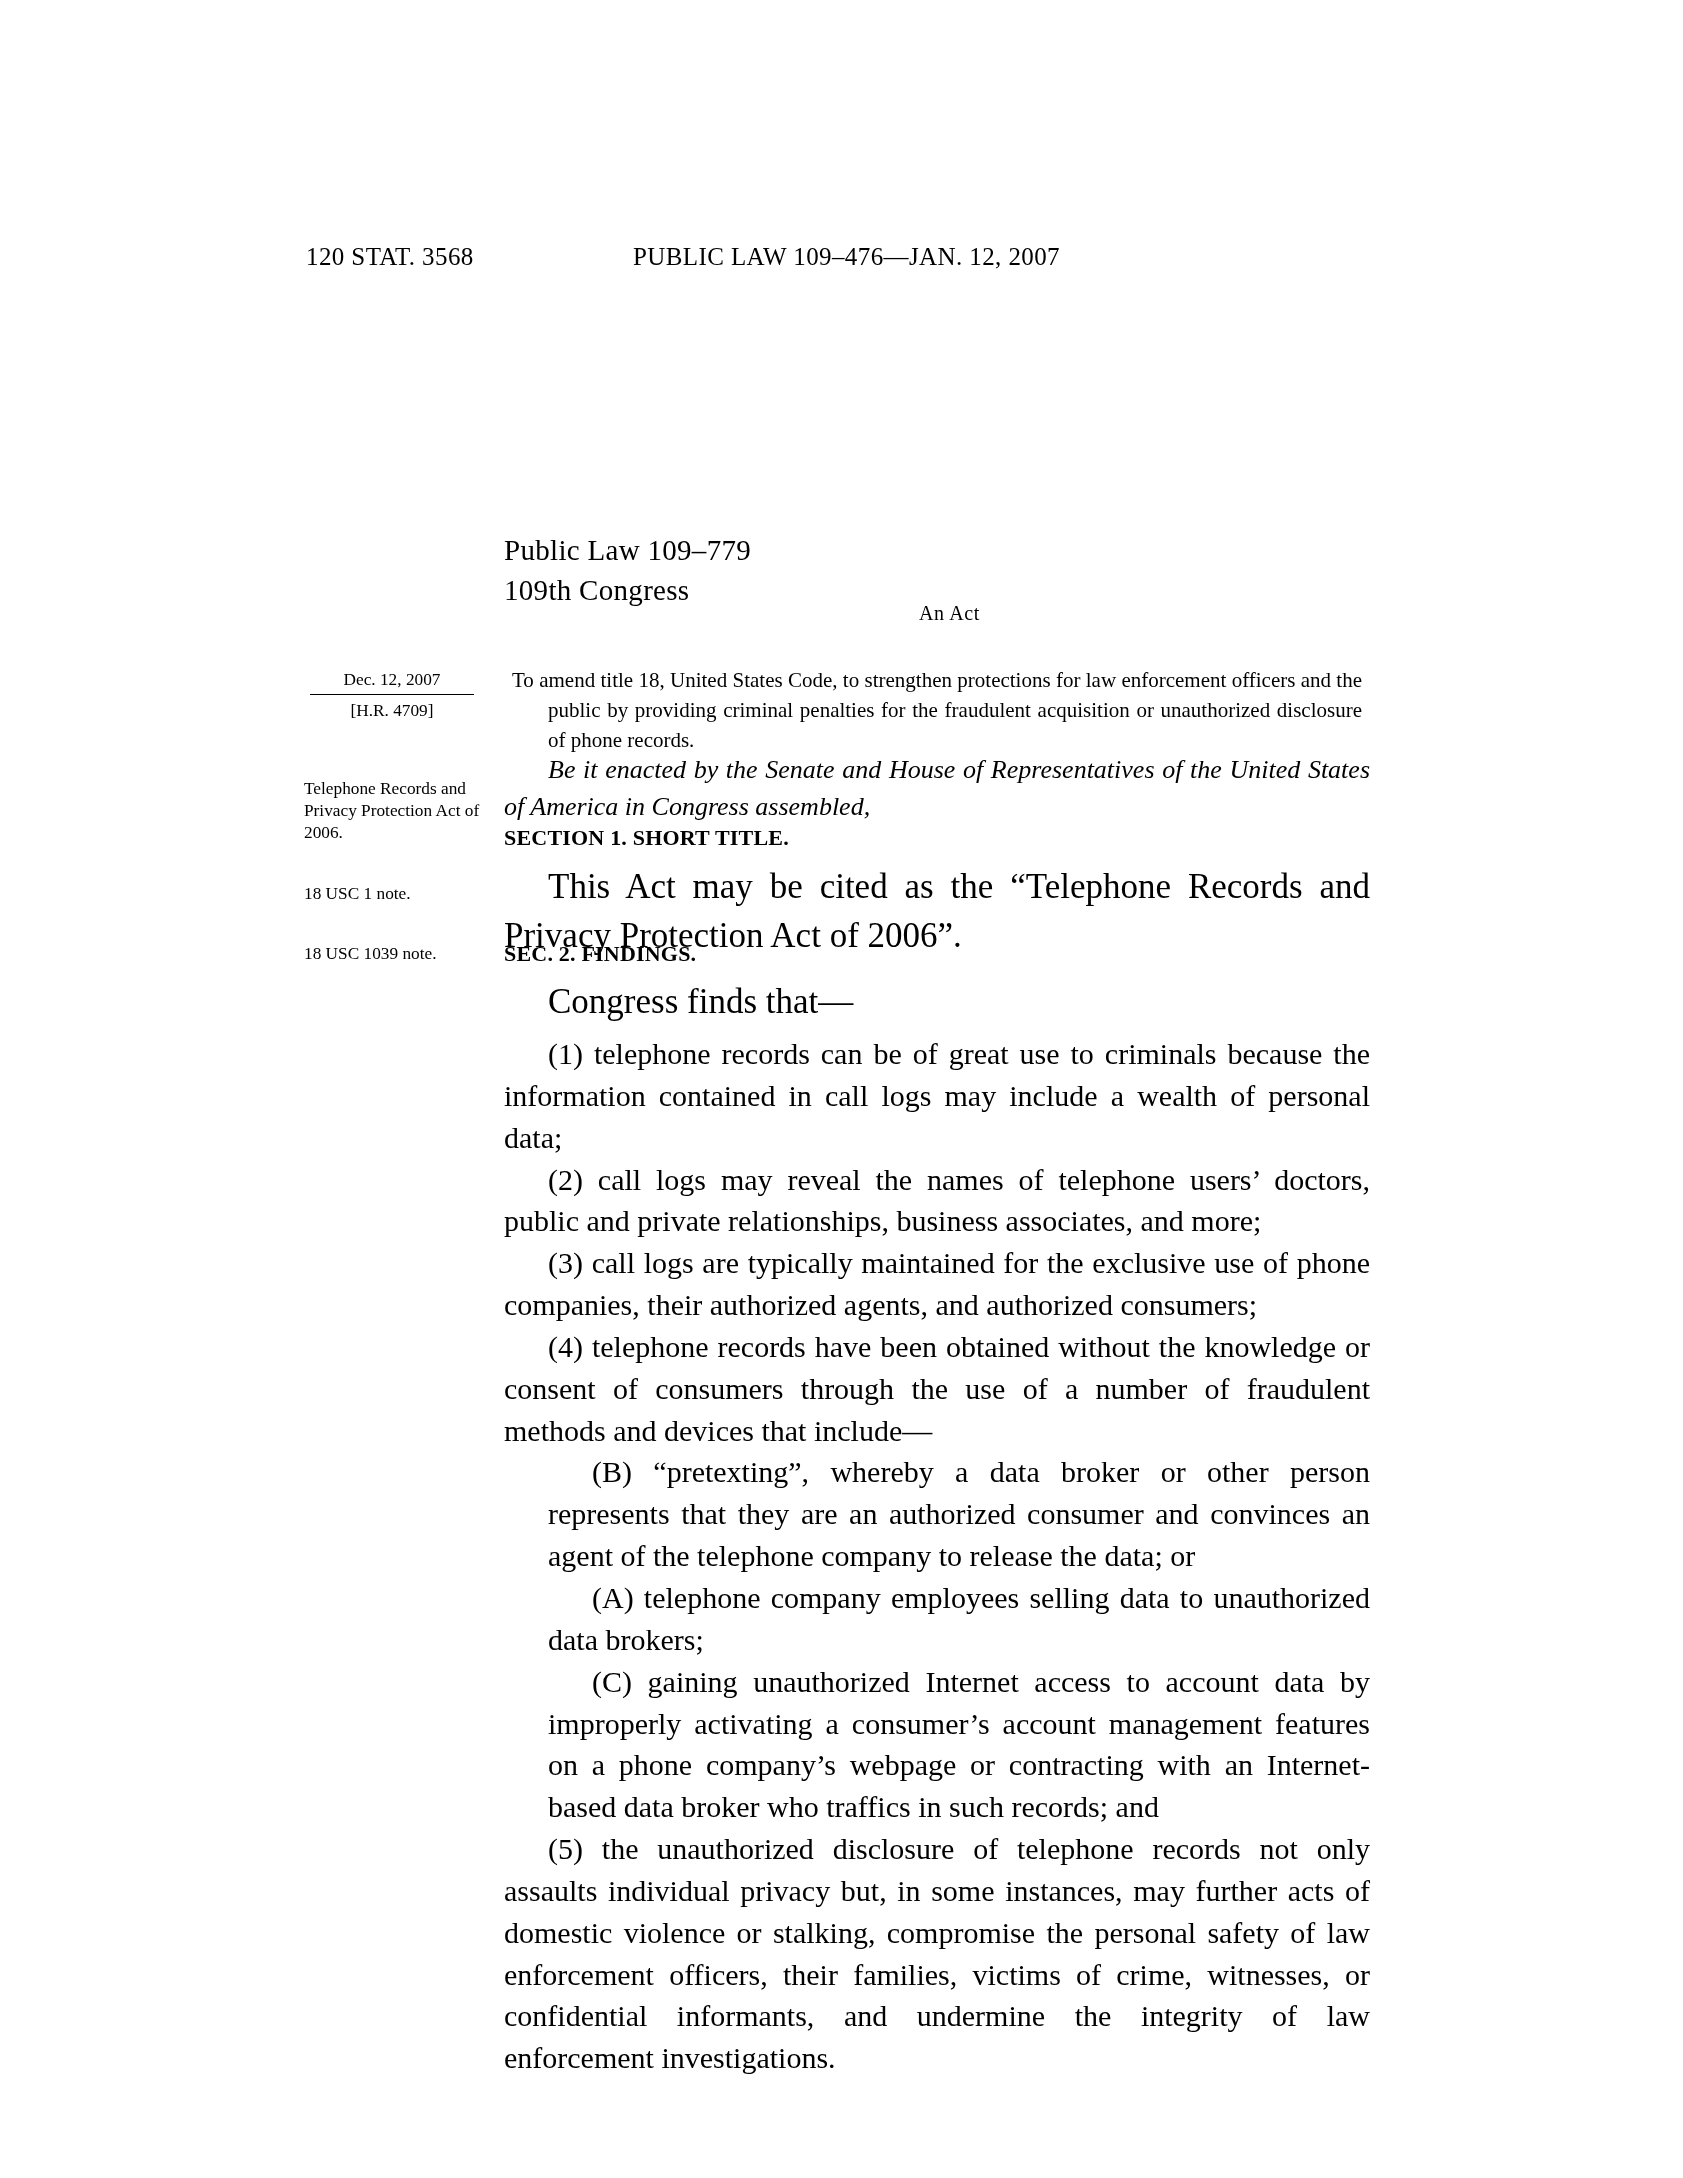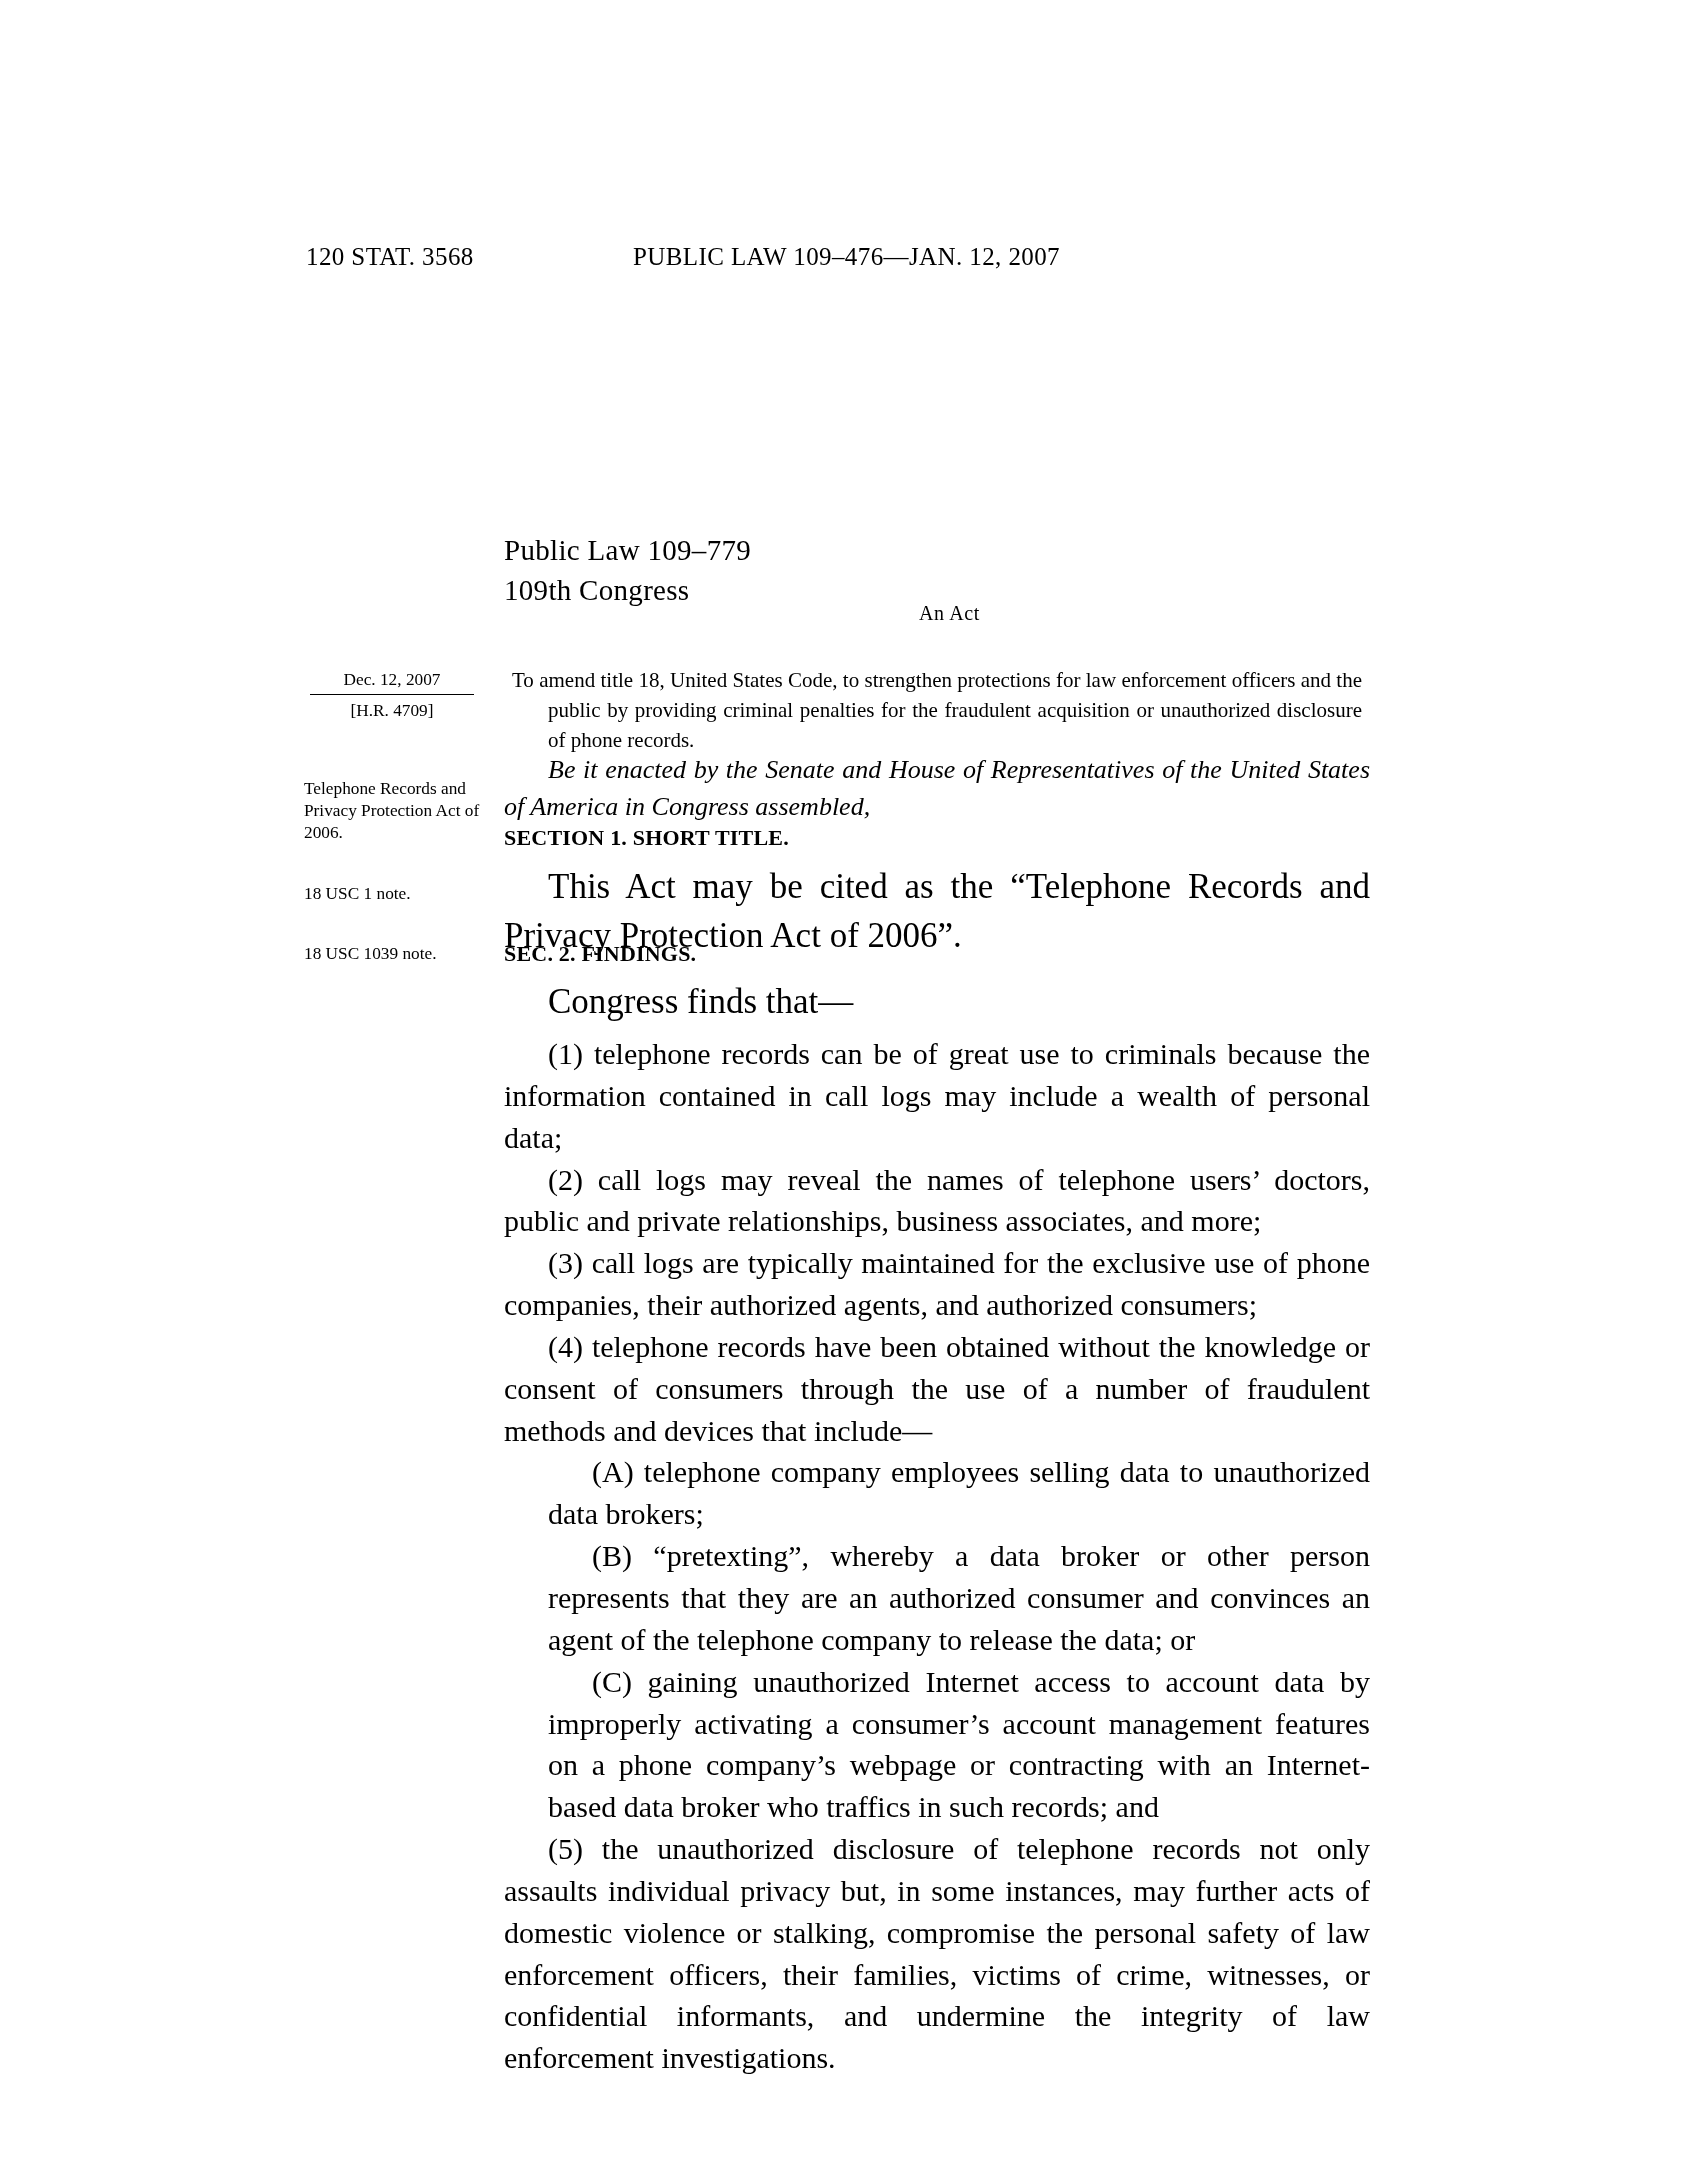--- a/index.html
+++ b/index.html
@@ -184,20 +184,20 @@
   </div>
 
   <div class="col sechead" id="sec2-head">SEC. 2. FINDINGS.</div>
   <div class="col body-text" id="sec2-intro">Congress finds that—</div>
 
   <div class="col findings" id="findings-list">
       <p>(1) telephone records can be of great use to criminals because the information contained in call logs may include a wealth of personal data;</p>
       <p>(2) call logs may reveal the names of telephone users’ doctors, public and private relationships, business associates, and more;</p>
       <p>(3) call logs are typically maintained for the exclusive use of phone companies, their authorized agents, and authorized consumers;</p>
       <p>(4) telephone records have been obtained without the knowledge or consent of consumers through the use of a number of fraudulent methods and devices that include—</p>
+      <p class="sub">(B) “pretexting”, whereby a data broker or other person represents that they are an authorized consumer and convinces an agent of the telephone company to release the data; or</p>
       <p class="sub">(A) telephone company employees selling data to unauthorized data brokers;</p>
-      <p class="sub">(B) “pretexting”, whereby a data broker or other person represents that they are an authorized consumer and convinces an agent of the telephone company to release the data; or</p>
       <p class="sub">(C) gaining unauthorized Internet access to account data by improperly activating a consumer’s account management features on a phone company’s webpage or contracting with an Internet-based data broker who traffics in such records; and</p>
       <p>(5) the unauthorized disclosure of telephone records not only assaults individual privacy but, in some instances, may further acts of domestic violence or stalking, compromise the personal safety of law enforcement officers, their families, victims of crime, witnesses, or confidential informants, and undermine the integrity of law enforcement investigations.</p>
     </div>
 
 </div>
 
 
 </body></html>

